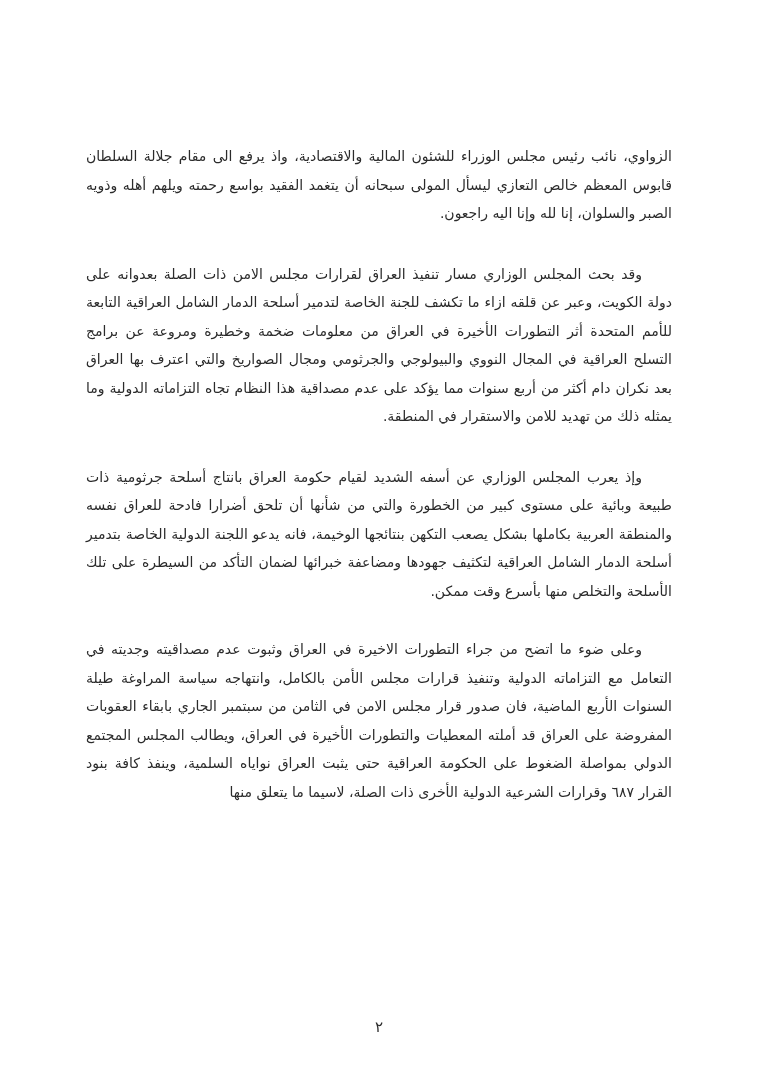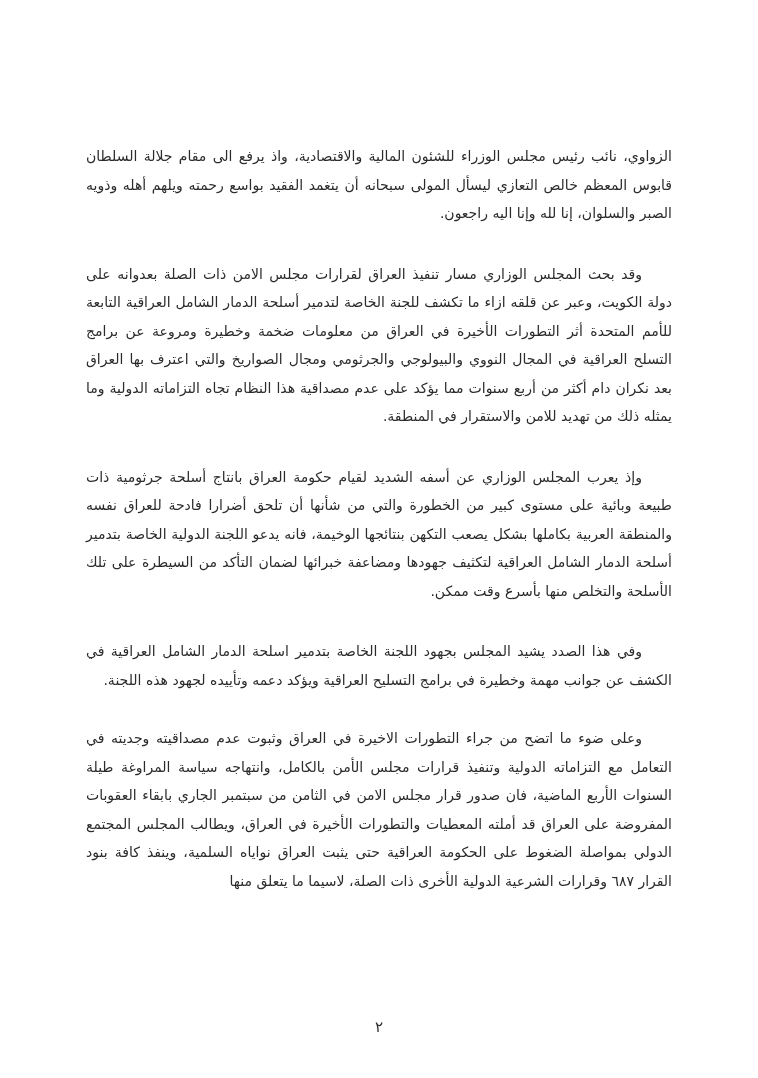--- a/index.html
+++ b/index.html
@@ -51,17 +51,16 @@
   }
 </style>
 </head>
 <body>
 
 <div class="page">
   <div class="text-block">
     <p>الزواوي، نائب رئيس مجلس الوزراء للشئون المالية والاقتصادية، واذ يرفع الى مقام جلالة السلطان قابوس المعظم خالص التعازي ليسأل المولى سبحانه أن يتغمد الفقيد بواسع رحمته ويلهم أهله وذويه الصبر والسلوان، إنا لله وإنا اليه راجعون.</p>
     <p class="indent">وقد بحث المجلس الوزاري مسار تنفيذ العراق لقرارات مجلس الامن ذات الصلة بعدوانه على دولة الكويت، وعبر عن قلقه ازاء ما تكشف للجنة الخاصة لتدمير أسلحة الدمار الشامل العراقية التابعة للأمم المتحدة أثر التطورات الأخيرة في العراق من معلومات ضخمة وخطيرة ومروعة عن برامج التسلح العراقية في المجال النووي والبيولوجي والجرثومي ومجال الصواريخ والتي اعترف بها العراق بعد نكران دام أكثر من أربع سنوات مما يؤكد على عدم مصداقية هذا النظام تجاه التزاماته الدولية وما يمثله ذلك من تهديد للامن والاستقرار في المنطقة.</p>
     <p class="indent">وإذ يعرب المجلس الوزاري عن أسفه الشديد لقيام حكومة العراق بانتاج أسلحة جرثومية ذات طبيعة وبائية على مستوى كبير من الخطورة والتي من شأنها أن تلحق أضرارا فادحة للعراق نفسه والمنطقة العربية بكاملها بشكل يصعب التكهن بنتائجها الوخيمة، فانه يدعو اللجنة الدولية الخاصة بتدمير أسلحة الدمار الشامل العراقية لتكثيف جهودها ومضاعفة خبرائها لضمان التأكد من السيطرة على تلك الأسلحة والتخلص منها بأسرع وقت ممكن.</p>
-    <p class="indent">وفي هذا الصدد يشيد المجلس بجهود اللجنة الخاصة بتدمير اسلحة الدمار الشامل العراقية في الكشف عن جوانب مهمة وخطيرة في برامج التسليح العراقية ويؤكد دعمه وتأييده لجهود هذه اللجنة.</p>
     <p class="indent gap-top">وعلى ضوء ما اتضح من جراء التطورات الاخيرة في العراق وثبوت عدم مصداقيته وجديته في التعامل مع التزاماته الدولية وتنفيذ قرارات مجلس الأمن بالكامل، وانتهاجه سياسة المراوغة طيلة السنوات الأربع الماضية، فان صدور قرار مجلس الامن في الثامن من سبتمبر الجاري بابقاء العقوبات المفروضة على العراق قد أملته المعطيات والتطورات الأخيرة في العراق، ويطالب المجلس المجتمع الدولي بمواصلة الضغوط على الحكومة العراقية حتى يثبت العراق نواياه السلمية، وينفذ كافة بنود القرار ٦٨٧ وقرارات الشرعية الدولية الأخرى ذات الصلة، لاسيما ما يتعلق منها</p>
   </div>
   <div class="page-number">٢</div>
 </div>
 
 </body></html>

